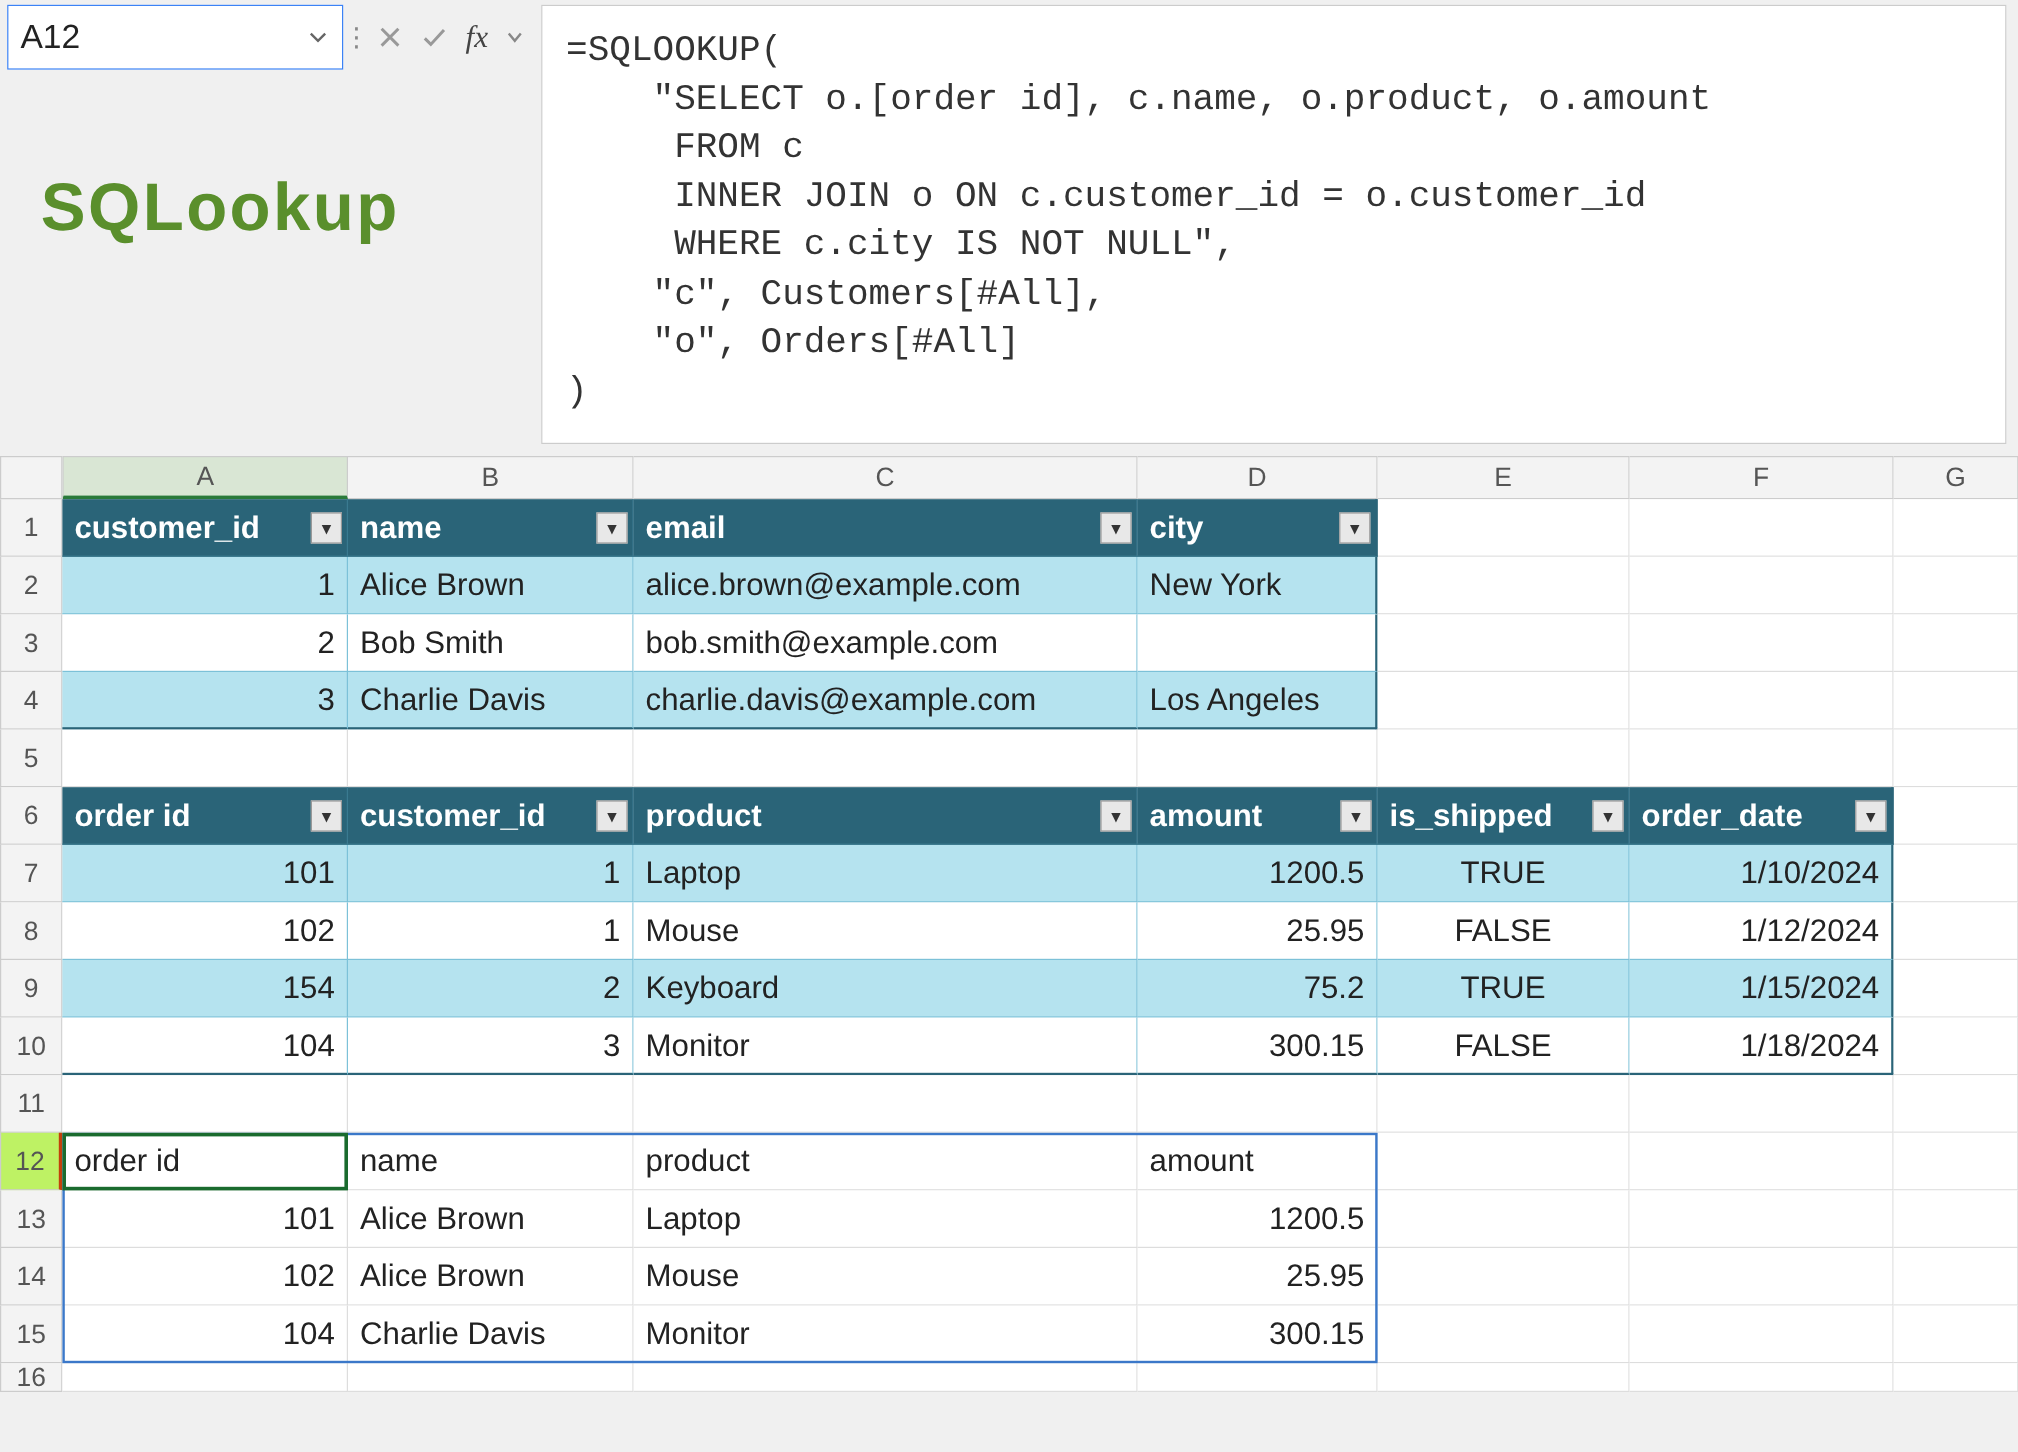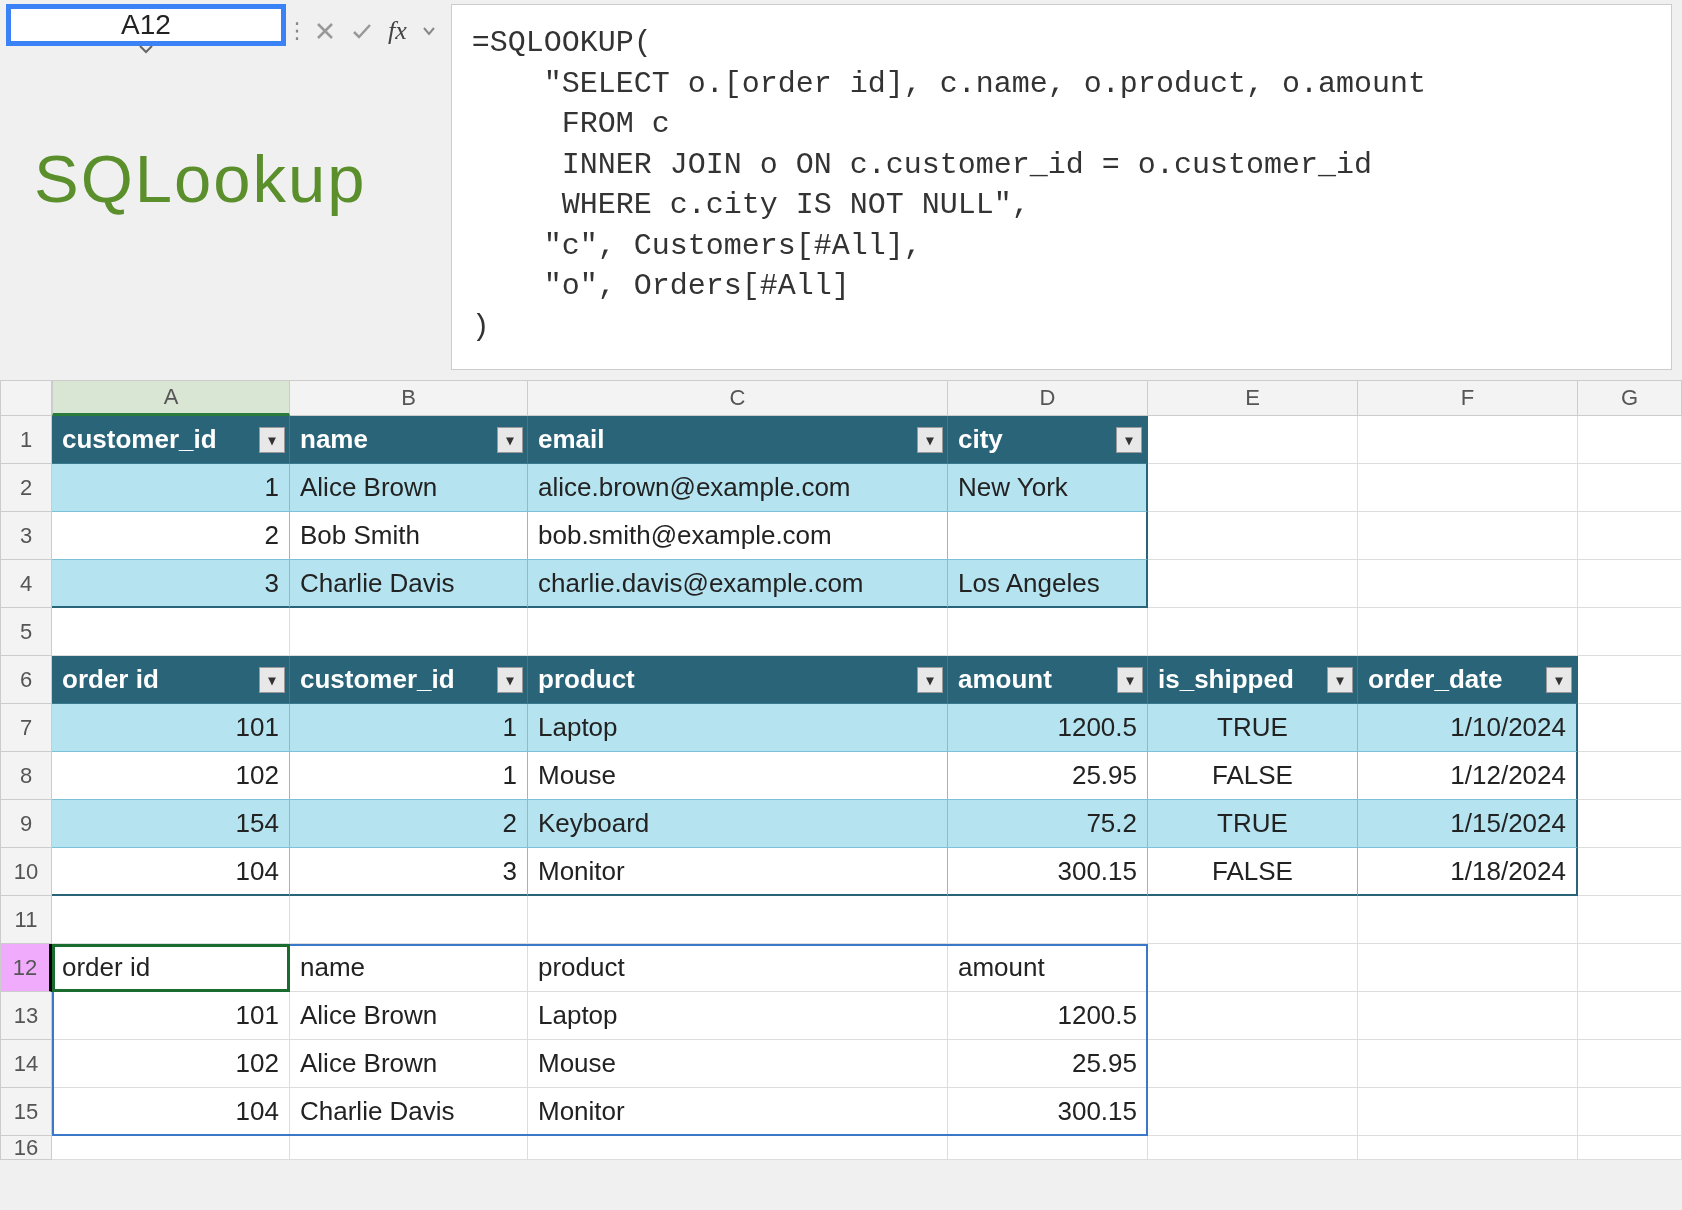--- a/index.html
+++ b/index.html
@@ -15,29 +15,28 @@
   }
   
   .formula-bar {
     display: flex;
     align-items: stretch;
     height: 380px;
     background: #f0f0f0;
   }
   .name-box-wrap {
     width: 280px;
-    height: 42px;
+    height: 54px;
     display: flex;
     align-items: center;
     background: #fff;
-    border: 5px solid #3b82f6;
+    border: 1px solid #3b82f6;
     margin: 4px 4px 0 6px;
     padding: 0 10px;
     font-size: 28px;
-    flex-direction: column;
   }
   .name-box-wrap .nb-text { flex: 1; }
   .name-box-wrap .nb-chev {
     width: 20px; height: 20px;
     display:flex; align-items:center; justify-content:center;
     color:#555;
   }
   .fx-sep {
     width: 14px;
     display:flex; align-items:flex-start; justify-content:center;
@@ -61,22 +60,22 @@
     font-size: 30px;
     line-height: 1.35;
     white-space: pre;
     color:#333;
     overflow:hidden;
   }
   
   .brand {
     position:absolute;
     left:34px; top:140px;
-    font-size: 67px;
-    font-weight: 400;
+    font-size: 56px;
+    font-weight: 700;
     color:#5a8f2c;
     letter-spacing: 2px;
     font-family: "Segoe UI", Arial, sans-serif;
   }
   
   .grid-wrap {
     position:relative;
     margin-top:0;
   }
   .col-headers {
@@ -106,21 +105,21 @@
     height:48px;
   }
   .row-header {
     width:52px;
     border:1px solid #ccc;
     border-top:none;
     background:#f3f3f3;
     display:flex; align-items:center; justify-content:center;
     font-size:22px; color:#555;
   }
-  .row-header.active { background:#f0abfc; border-right:3px solid #000000; }
+  .row-header.active { background:#bef264; border-right:3px solid #c2410c; }
   .cell {
     border-right:1px solid #ddd;
     border-bottom:1px solid #ddd;
     background:#fff;
     padding:0 10px;
     display:flex; align-items:center;
     font-size:26px;
     overflow:hidden; white-space:nowrap;
   }
   .cell.right { justify-content:flex-end; }

